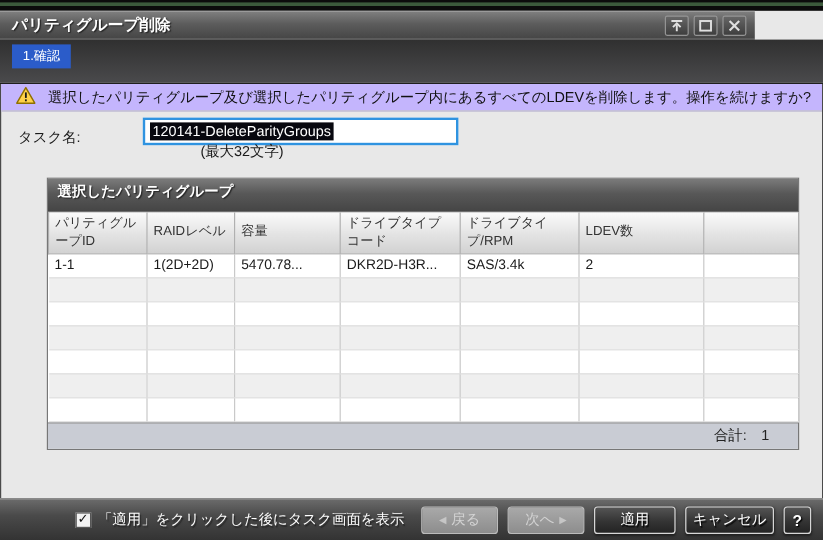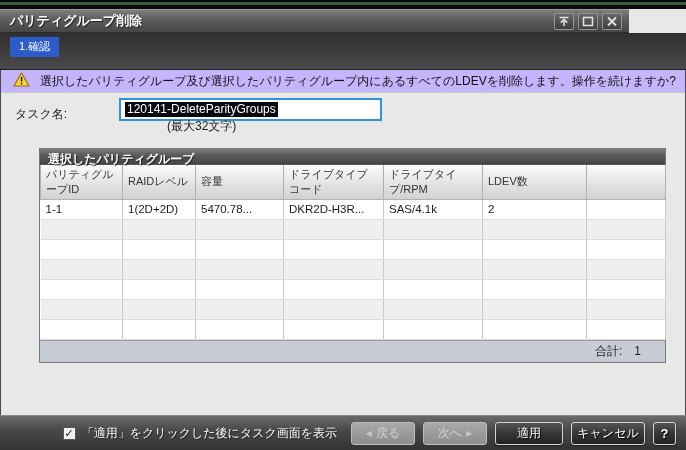--- a/index.html
+++ b/index.html
@@ -52,21 +52,21 @@
   .task-input{
     position:absolute;left:118px;top:28px;width:263px;height:23px;background:#fff;
     border:2px solid #2f93e0;box-shadow:inset 0 0 0 1px #fff;
     display:flex;align-items:center;padding-left:4px;cursor:text;
   }
   .task-input .selected-text{background:#08080f;color:#fff;padding:0 2px;line-height:15px;}
   .task-hint{position:absolute;left:119px;top:48px;margin-left:47px;}
   
   .pg-table{position:absolute;left:38px;top:78px;width:627px;border:1px solid #777;background:#fff;}
   .table-title{
-    height:16px;line-height:20px;padding-left:8px;color:#fff;font-weight:bold;font-size:12px;
+    height:28px;line-height:20px;padding-left:8px;color:#fff;font-weight:bold;font-size:12px;
     background:linear-gradient(#7b7b7b,#585858 45%,#454545);
     border-bottom:1px solid #555;text-shadow:1px 1px 1px #222;
   }
   table{border-collapse:collapse;table-layout:fixed;width:625px;}
   th{
     height:34px;background:linear-gradient(#fbfbfb,#e3e3e3 55%,#d2d2d2);
     border:1px solid #b0b0b0;border-top:none;
     font-weight:normal;font-size:11px;color:#333;text-align:left;
     padding:2px 5px;vertical-align:middle;line-height:1.35;
   }
@@ -197,21 +197,21 @@
             <th>LDEV数</th>
             <th></th>
           </tr>
         </thead>
         <tbody>
           <tr>
             <td>1-1</td>
             <td>1(2D+2D)</td>
             <td>5470.78...</td>
             <td>DKR2D-H3R...</td>
-            <td>SAS/4.1k</td>
+            <td>SAS/3.4k</td>
             <td>2</td>
             <td></td>
           </tr>
           <tr class="alt">
               <td></td>
               <td></td>
               <td></td>
               <td></td>
               <td></td>
               <td></td>

